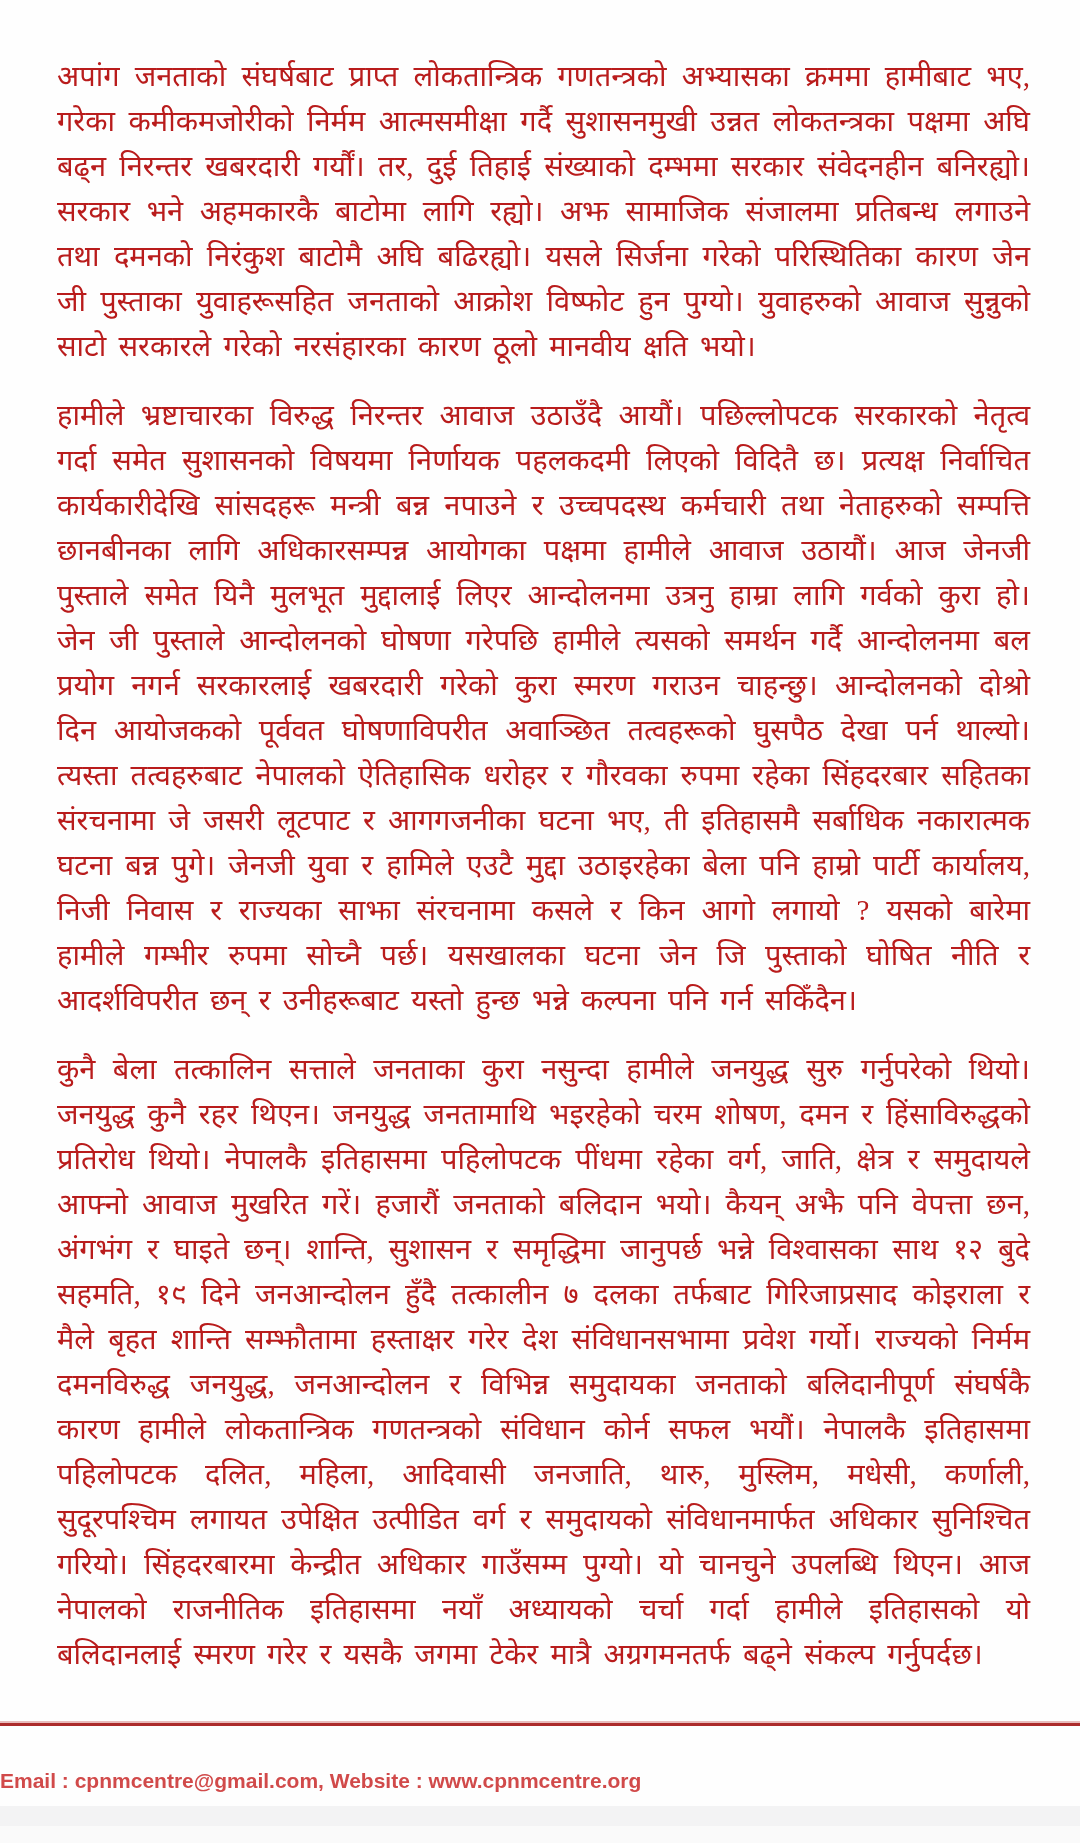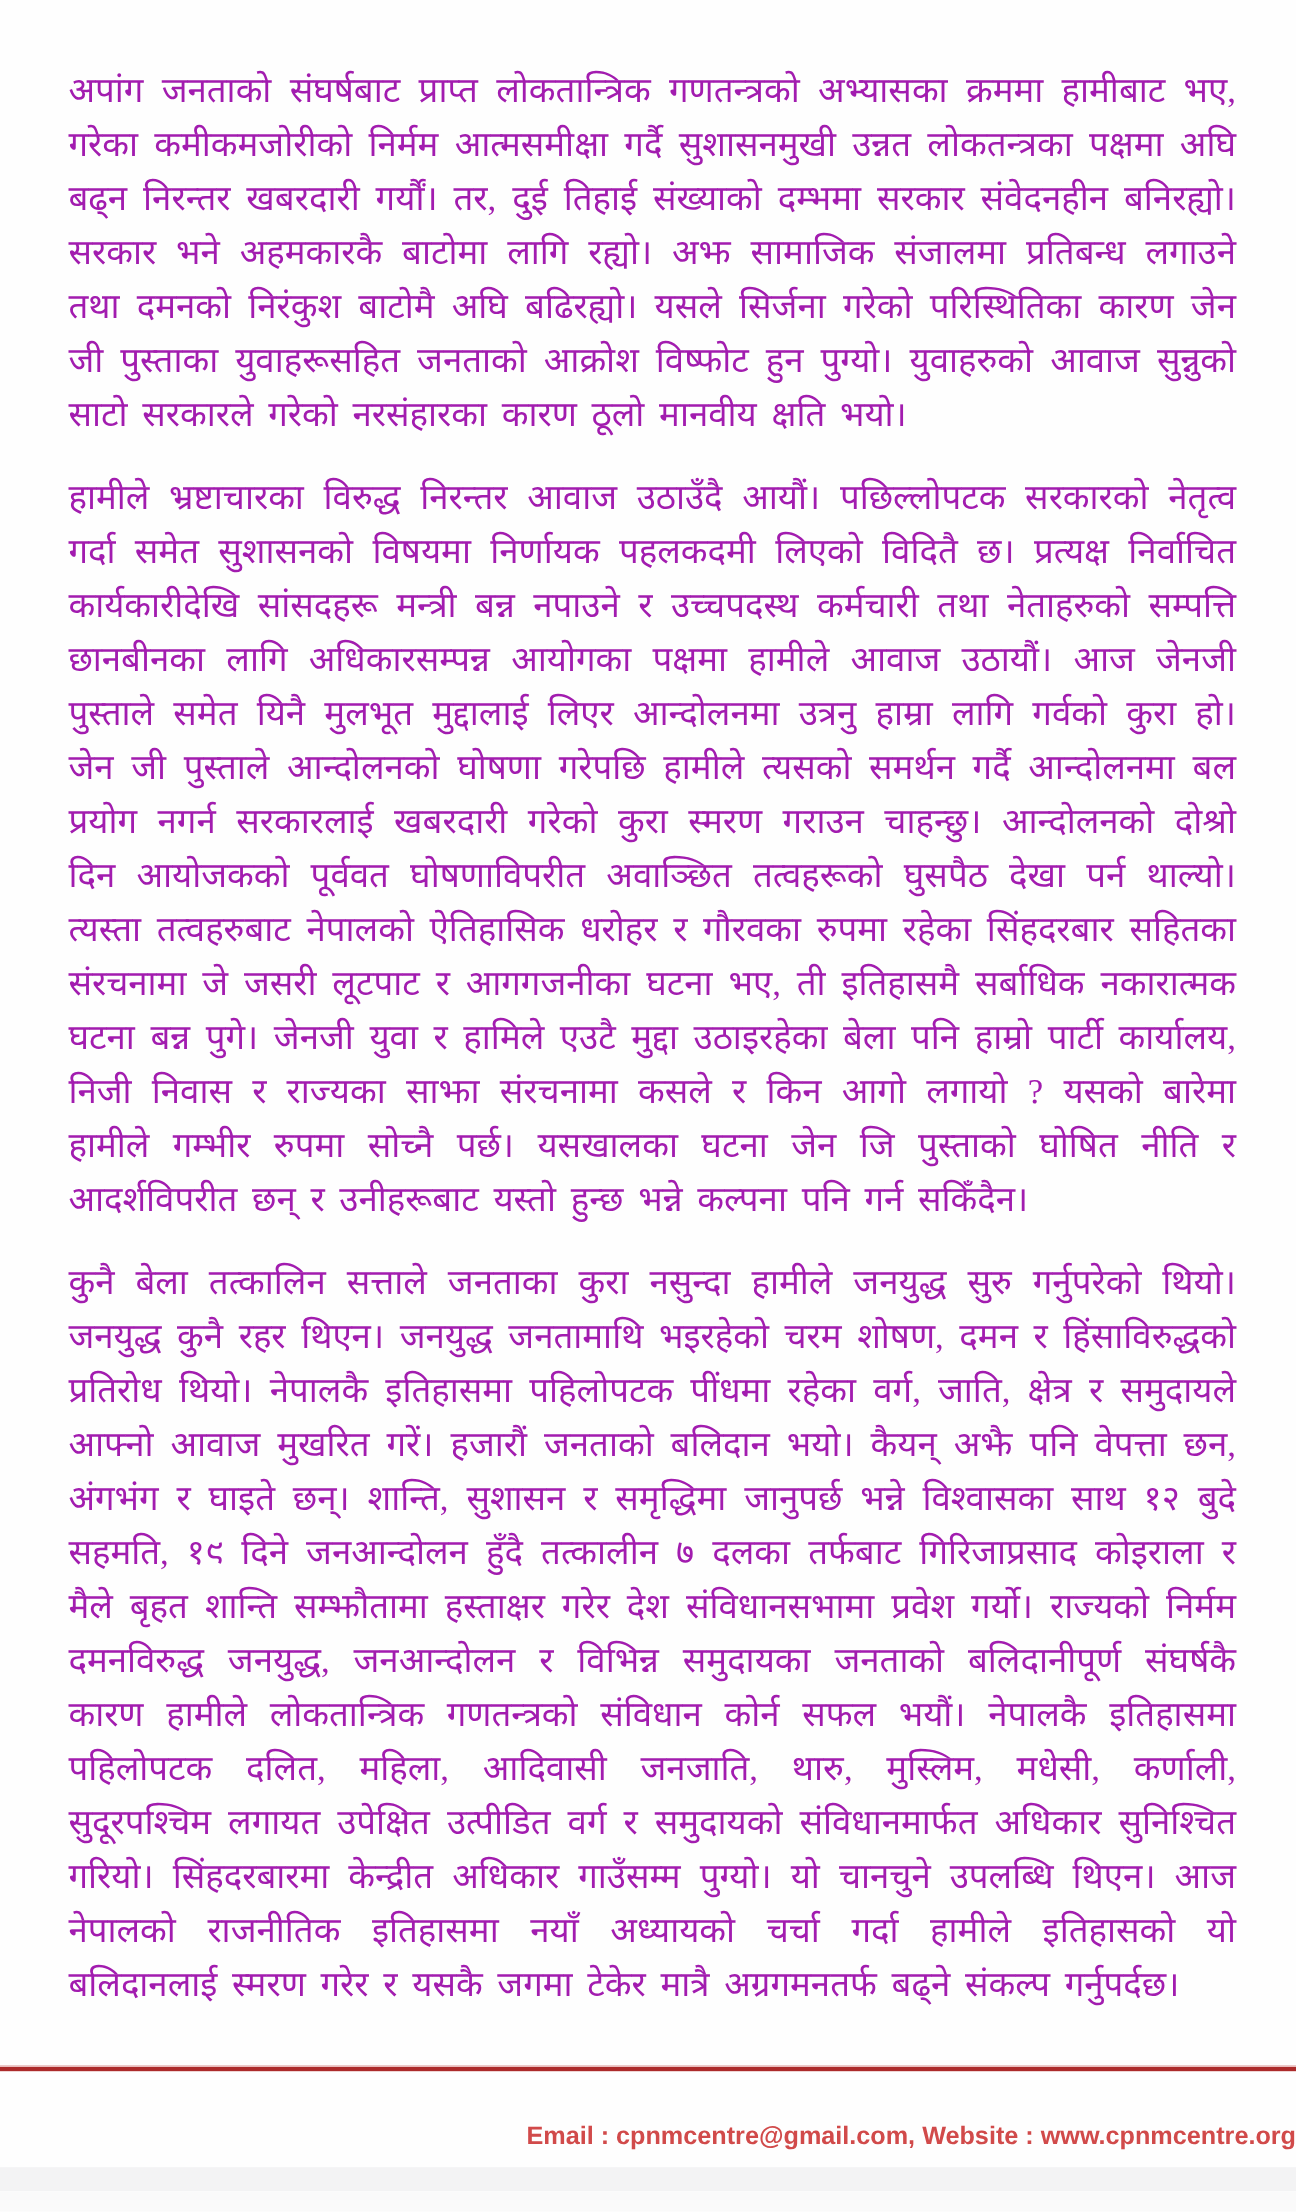--- a/index.html
+++ b/index.html
@@ -14,21 +14,21 @@
   .scan-page {
     position: absolute;
     inset: 0;
     background: #fefefe;
   }
   .doc-body {
     position: absolute;
     top: 54px;
     left: 57px;
     right: 50px;
-    color: #a21caf;
+    color: #b91c1c;
     font-size: 29px;
     line-height: 45px;
     text-align: justify;
   }
   .doc-body p {
     margin: 0 0 24px 0;
     word-spacing: 5px;
   }
   .footer-rule {
     position: absolute;
@@ -47,21 +47,21 @@
     color: #c92f36;
     font-size: 23px;
     line-height: 30px;
     font-family: "Liberation Serif", "DejaVu Serif", serif;
   }
   .footer-contact {
     position: absolute;
     top: 1767px;
     left: 0;
     width: 100%;
-    text-align: right;
+    text-align: left;
     color: #d14a4a;
     font-size: 21px;
     line-height: 28px;
     font-weight: bold;
     font-family: "Liberation Sans", "DejaVu Sans", sans-serif;
   }
   .scan-band-1 {
     position: absolute;
     top: 1806px;
     left: 0;

